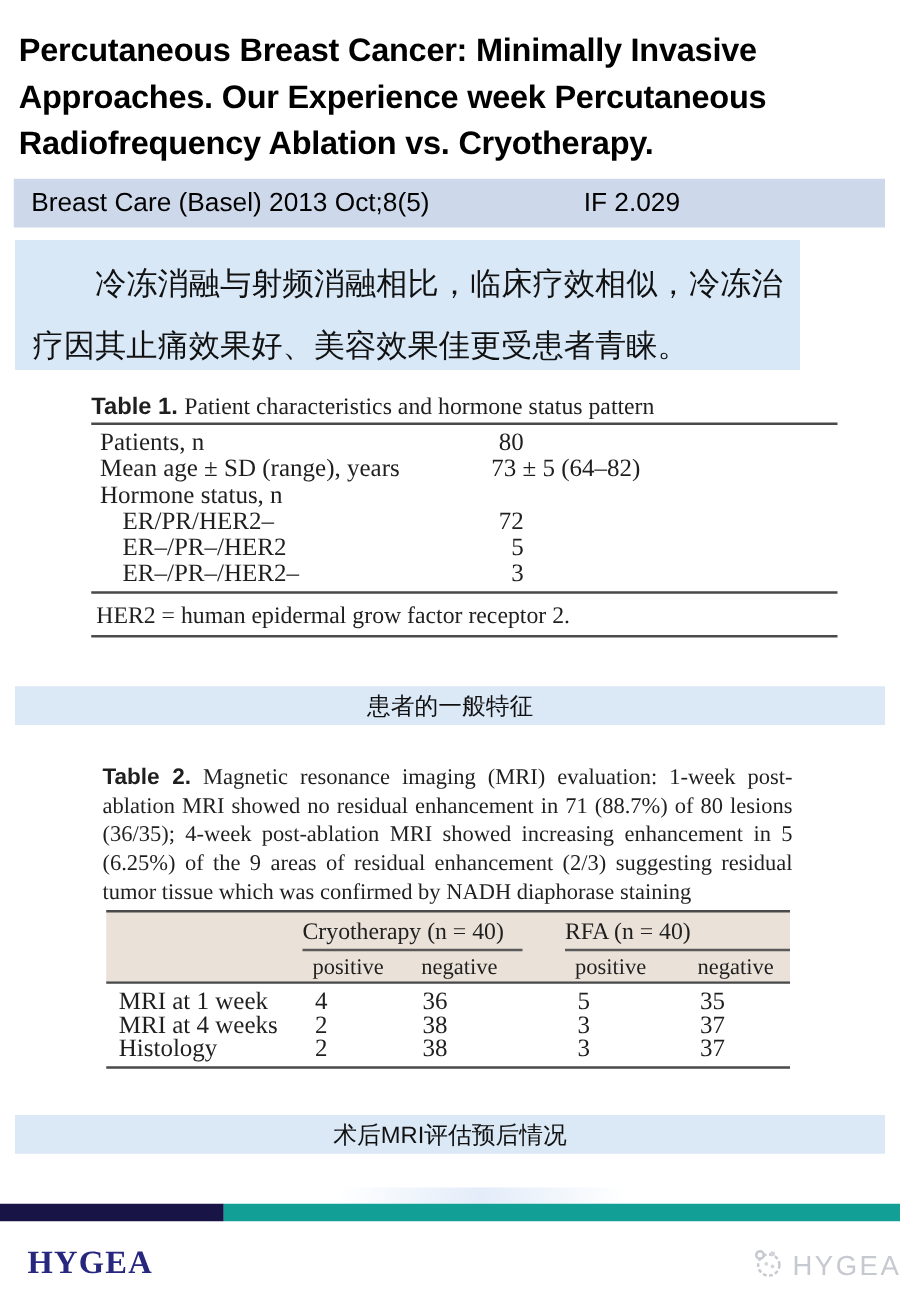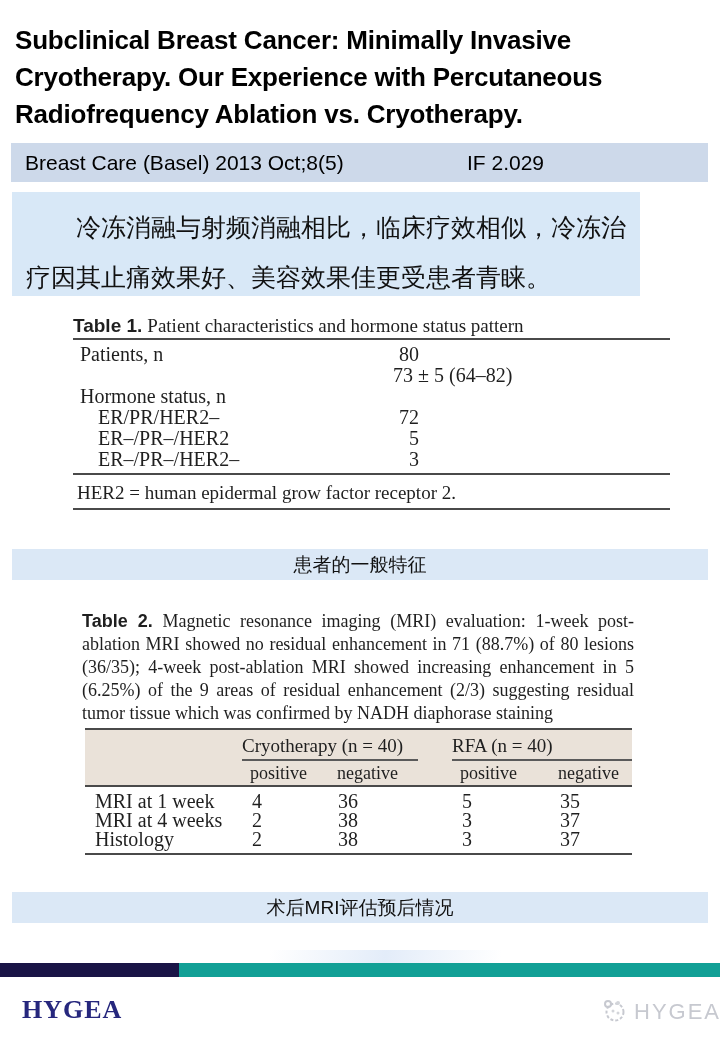--- a/index.html
+++ b/index.html
@@ -112,22 +112,22 @@
     font-size:22px; color:#c7c9d0; letter-spacing:2px; font-weight:400;
     font-family:"Liberation Sans",sans-serif;
   }
 </style>
 </head>
 <body>
 
 <div id="page">
 
   <div id="title">
-    <div>Subclinical Breast Cancer: Minimally Invasive</div>
-    <div>Cryotherapy. Our Experience with Percutaneous</div>
+    <div>Percutaneous Breast Cancer: Minimally Invasive</div>
+    <div>Approaches. Our Experience week Percutaneous</div>
     <div>Radiofrequency Ablation vs. Cryotherapy.</div>
   </div>
 
   <div id="journal-bar">
     <span class="cite">Breast Care (Basel) 2013 Oct;8(5)</span>
     <span class="if">IF 2.029</span>
   </div>
 
   <div id="summary-box">
     <p>冷冻消融与射频消融相比，临床疗效相似，冷冻治疗因其止痛效果好、美容效果佳更受患者青睐。</p>
@@ -136,20 +136,21 @@
   <div id="table1" class="scan">
     <div class="cap">
       <b>Table 1.</b><span>Patient characteristics and hormone status pattern</span>
     </div>
     <div class="rows rule-top rule-bot">
       <div class="trow">
         <span class="lbl">Patients, n</span>
         <span class="val num">80</span>
       </div>
       <div class="trow">
+        <span class="lbl">Mean age ± SD (range), years</span>
         <span class="val">73 ± 5 (64–82)</span>
       </div>
       <div class="trow">
         <span class="lbl">Hormone status, n</span>
         <span class="val"></span>
       </div>
       <div class="trow ind">
         <span class="lbl">ER/PR/HER2–</span>
         <span class="val num">72</span>
       </div>

